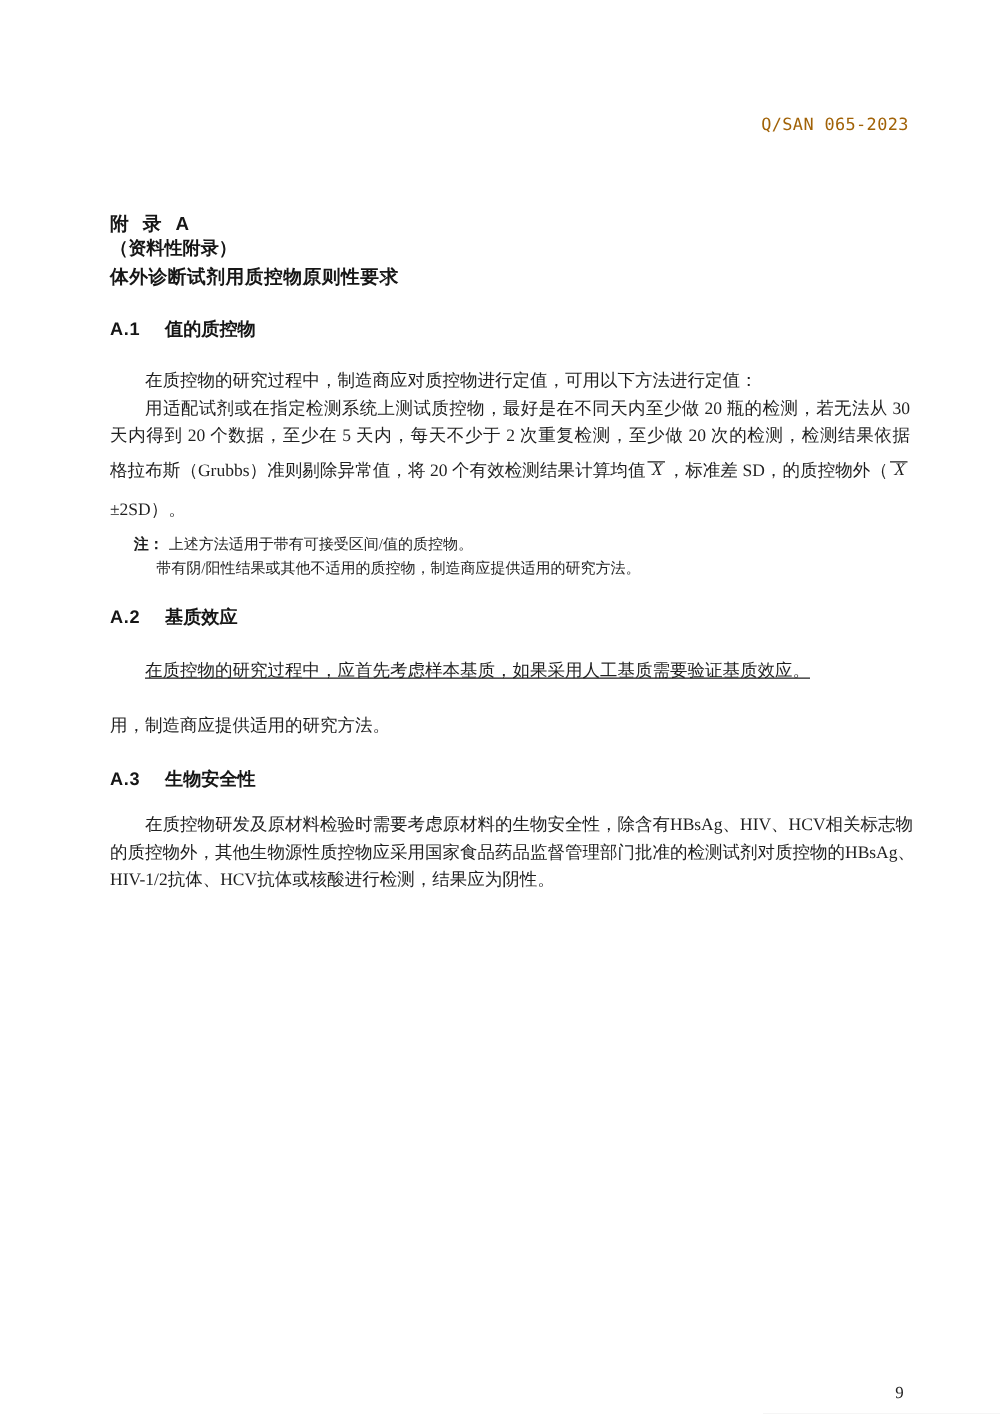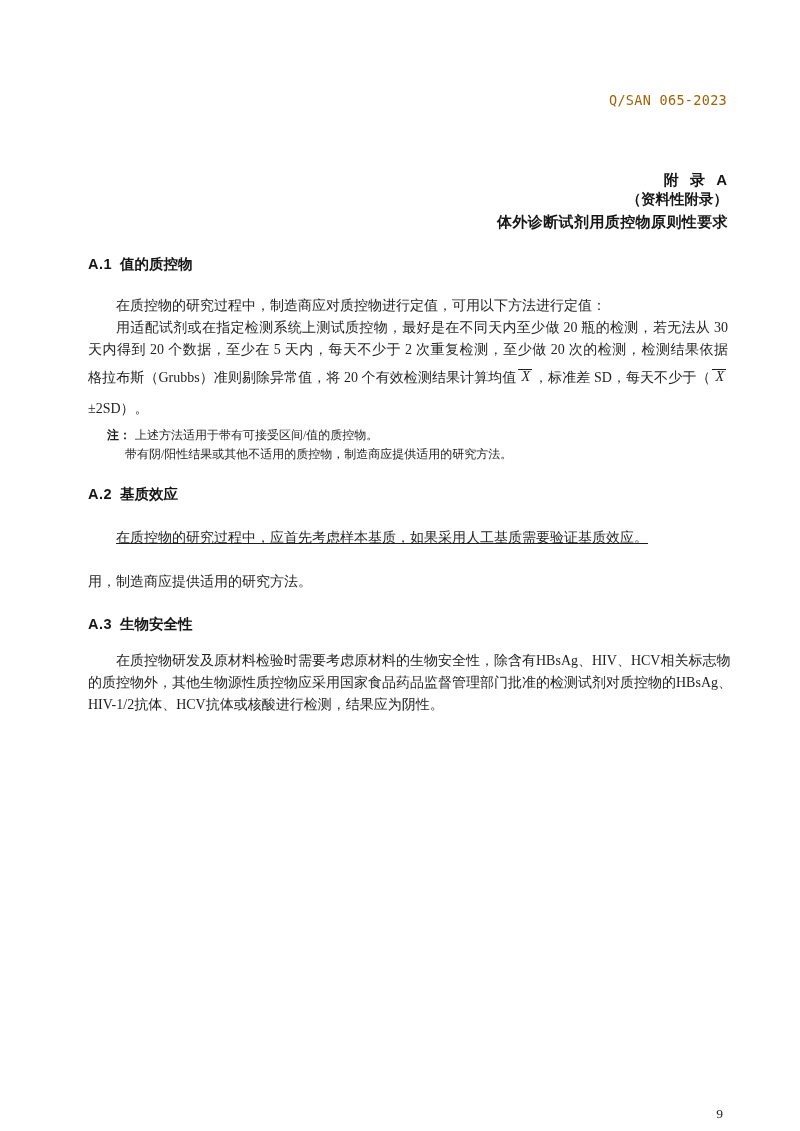--- a/index.html
+++ b/index.html
@@ -10,32 +10,32 @@
     margin:0 auto;
     overflow:hidden;
     color:#1f1f1f;
     font-family:"Liberation Serif","DejaVu Serif",serif;
   }
   .doc-code{
     position:absolute;top:92px;right:73px;
     font-family:"DejaVu Sans Mono","Liberation Mono",monospace;
     font-size:13.5px;letter-spacing:0.3px;color:#a16207;
   }
-  .title-block{position:absolute;left:88px;width:640px;top:170px;text-align:right;
+  .title-block{position:absolute;left:88px;width:640px;top:170px;text-align:left;
     font-family:"Liberation Sans","DejaVu Sans",sans-serif;font-weight:bold;color:#161616;}
   .title-block .t1{font-size:15px;line-height:19px;letter-spacing:1px;word-spacing:5px;}
   .title-block .t2{font-size:14.5px;line-height:19px;margin-top:1px;}
   .title-block .t3{font-size:15px;line-height:20px;margin-top:3px;letter-spacing:0.4px;}
   .sec-h{
     position:absolute;left:88px;width:640px;
     font-family:"Liberation Sans","DejaVu Sans",sans-serif;
     font-weight:bold;font-size:14.5px;line-height:20px;color:#161616;
     white-space:nowrap;
   }
-  .sec-h .sec-num{margin-right:8px;letter-spacing:0.5px;}
+  .sec-h .sec-num{margin-right:20px;letter-spacing:0.5px;}
   .line{
     position:absolute;left:88px;width:640px;box-sizing:border-box;
     font-size:14px;line-height:22px;white-space:nowrap;color:#1f1f1f;
   }
   .indent{padding-left:28px;}
   .full{text-align:justify;text-align-last:justify;}
   .note-line{
     position:absolute;left:88px;width:640px;box-sizing:border-box;
     font-size:12px;line-height:17px;white-space:nowrap;color:#1f1f1f;
   }
@@ -68,21 +68,21 @@
     <div class="t3">体外诊断试剂用质控物原则性要求</div>
   </div>
 
   <div class="sec-h" style="top:254px;">
     <span class="sec-num">A.1</span><span>值的质控物</span>
   </div>
 
   <div class="line indent" style="top:295px;">在质控物的研究过程中，制造商应对质控物进行定值，可用以下方法进行定值：</div>
   <div class="line indent full" style="top:317px;">用适配试剂或在指定检测系统上测试质控物，最好是在不同天内至少做 20 瓶的检测，若无法从 30</div>
   <div class="line full" style="top:339px;">天内得到 20 个数据，至少在 5 天内，每天不少于 2 次重复检测，至少做 20 次的检测，检测结果依据</div>
-  <div class="line full" style="top:367px;"><span>格拉布斯（Grubbs）准则剔除异常值，将 20 个有效检测结果计算均值</span><span class="xbar">X</span><span>，标准差 SD，每天不少于（</span><span class="xbar">X</span></div>
+  <div class="line full" style="top:367px;"><span>格拉布斯（Grubbs）准则剔除异常值，将 20 个有效检测结果计算均值</span><span class="xbar">X</span><span>，标准差 SD，的质控物外（</span><span class="xbar">X</span></div>
   <div class="line" style="top:398px;">±2SD）。</div>
 
   <div class="note-line" style="top:446px;padding-left:37px;">带有阴/阳性结果或其他不适用的质控物，制造商应提供适用的研究方法。</div>
   <div class="note-line" style="top:427px;padding-left:19px;">
     <span class="note-label">注：</span><span>上述方法适用于带有可接受区间/值的质控物。</span>
   </div>
 
   <div class="sec-h" style="top:484px;">
     <span class="sec-num">A.2</span><span>基质效应</span>
   </div>

